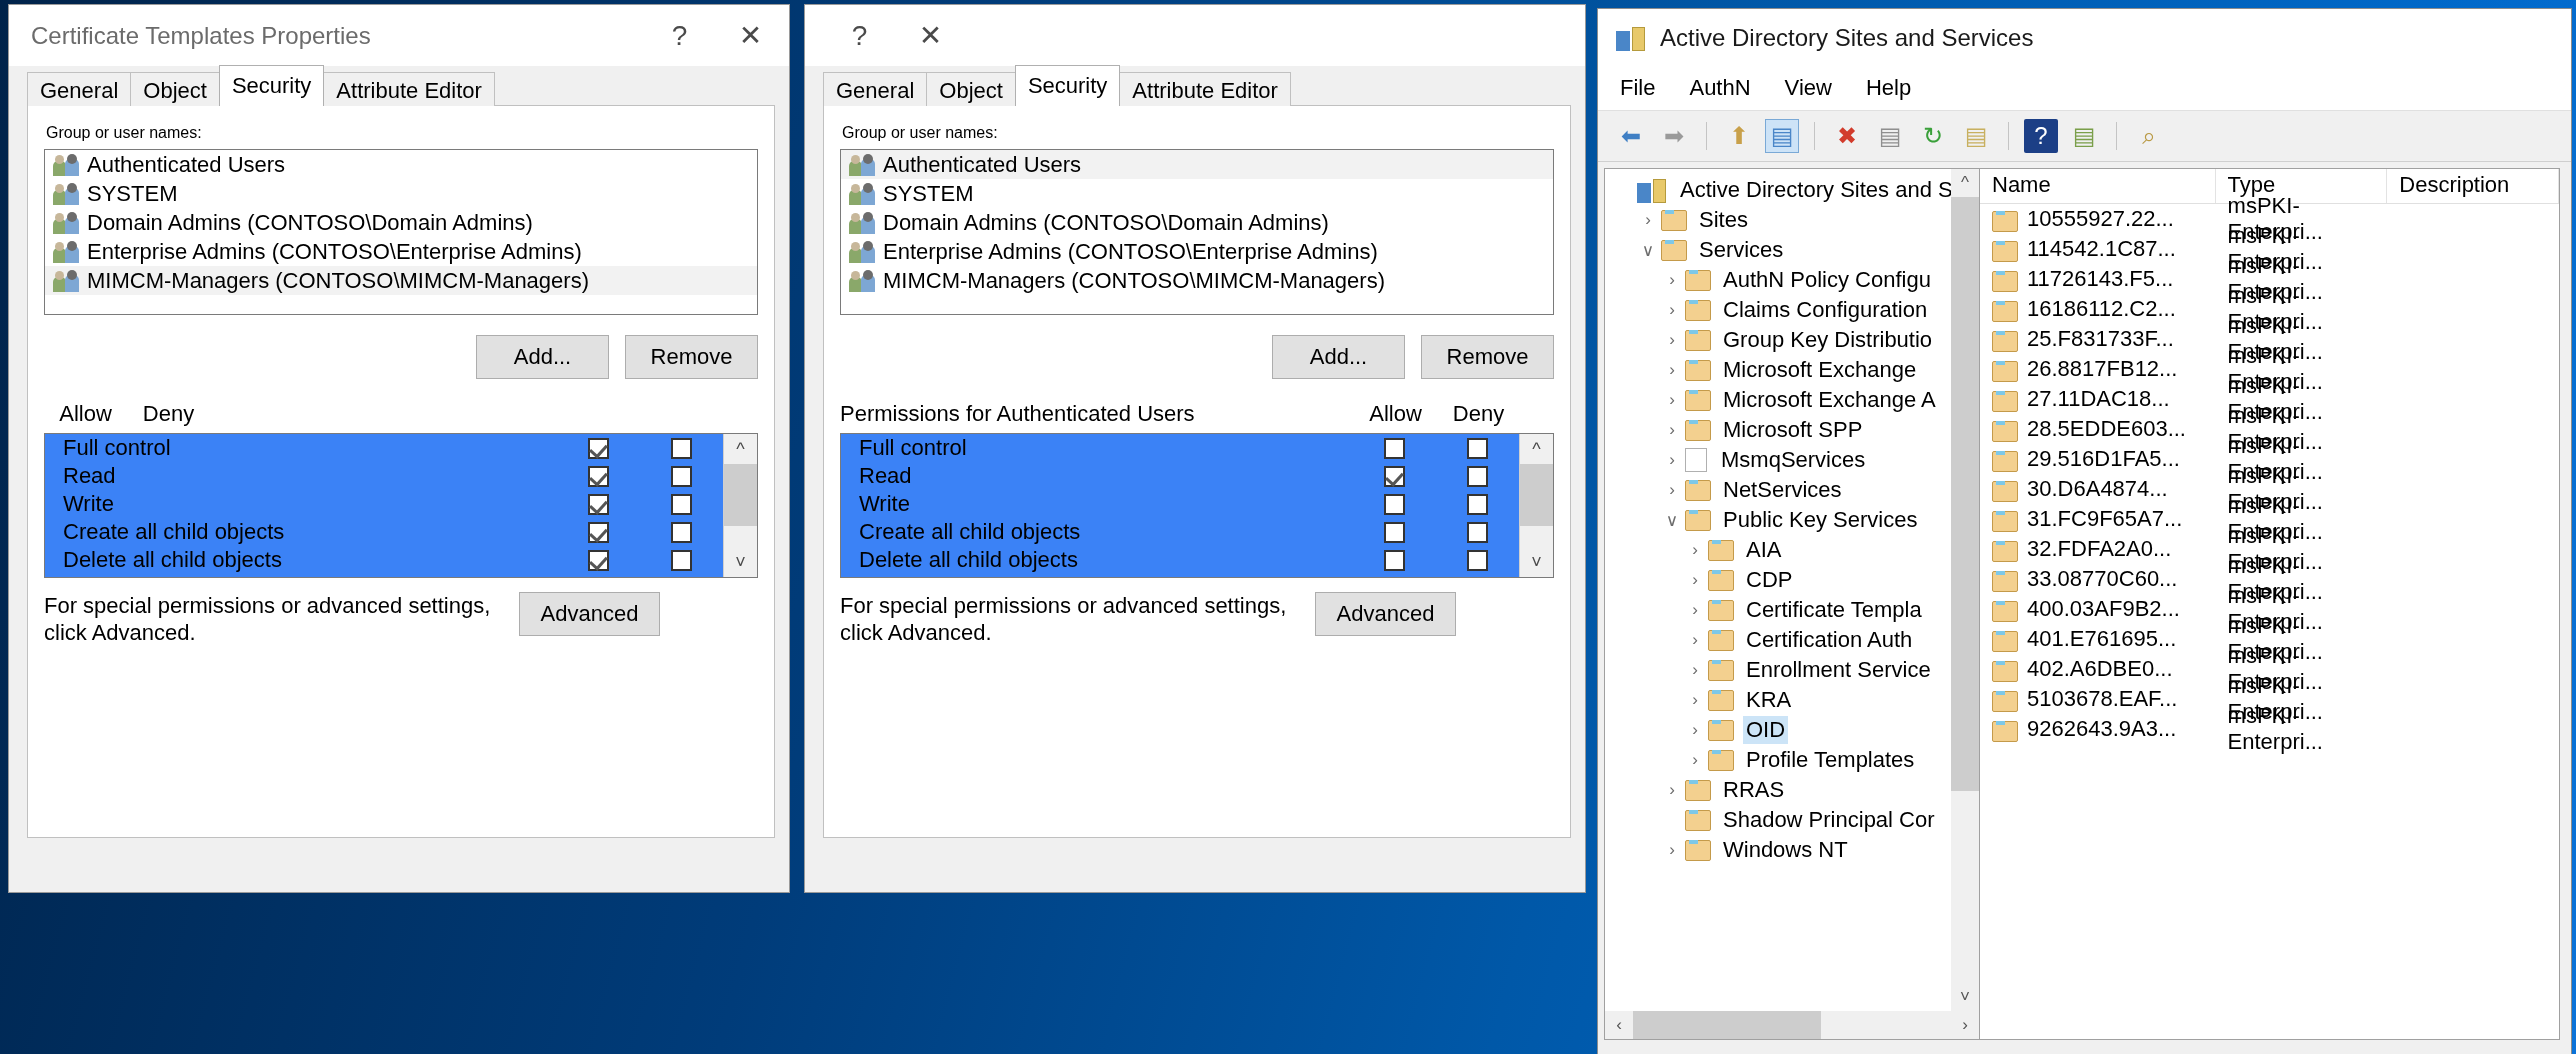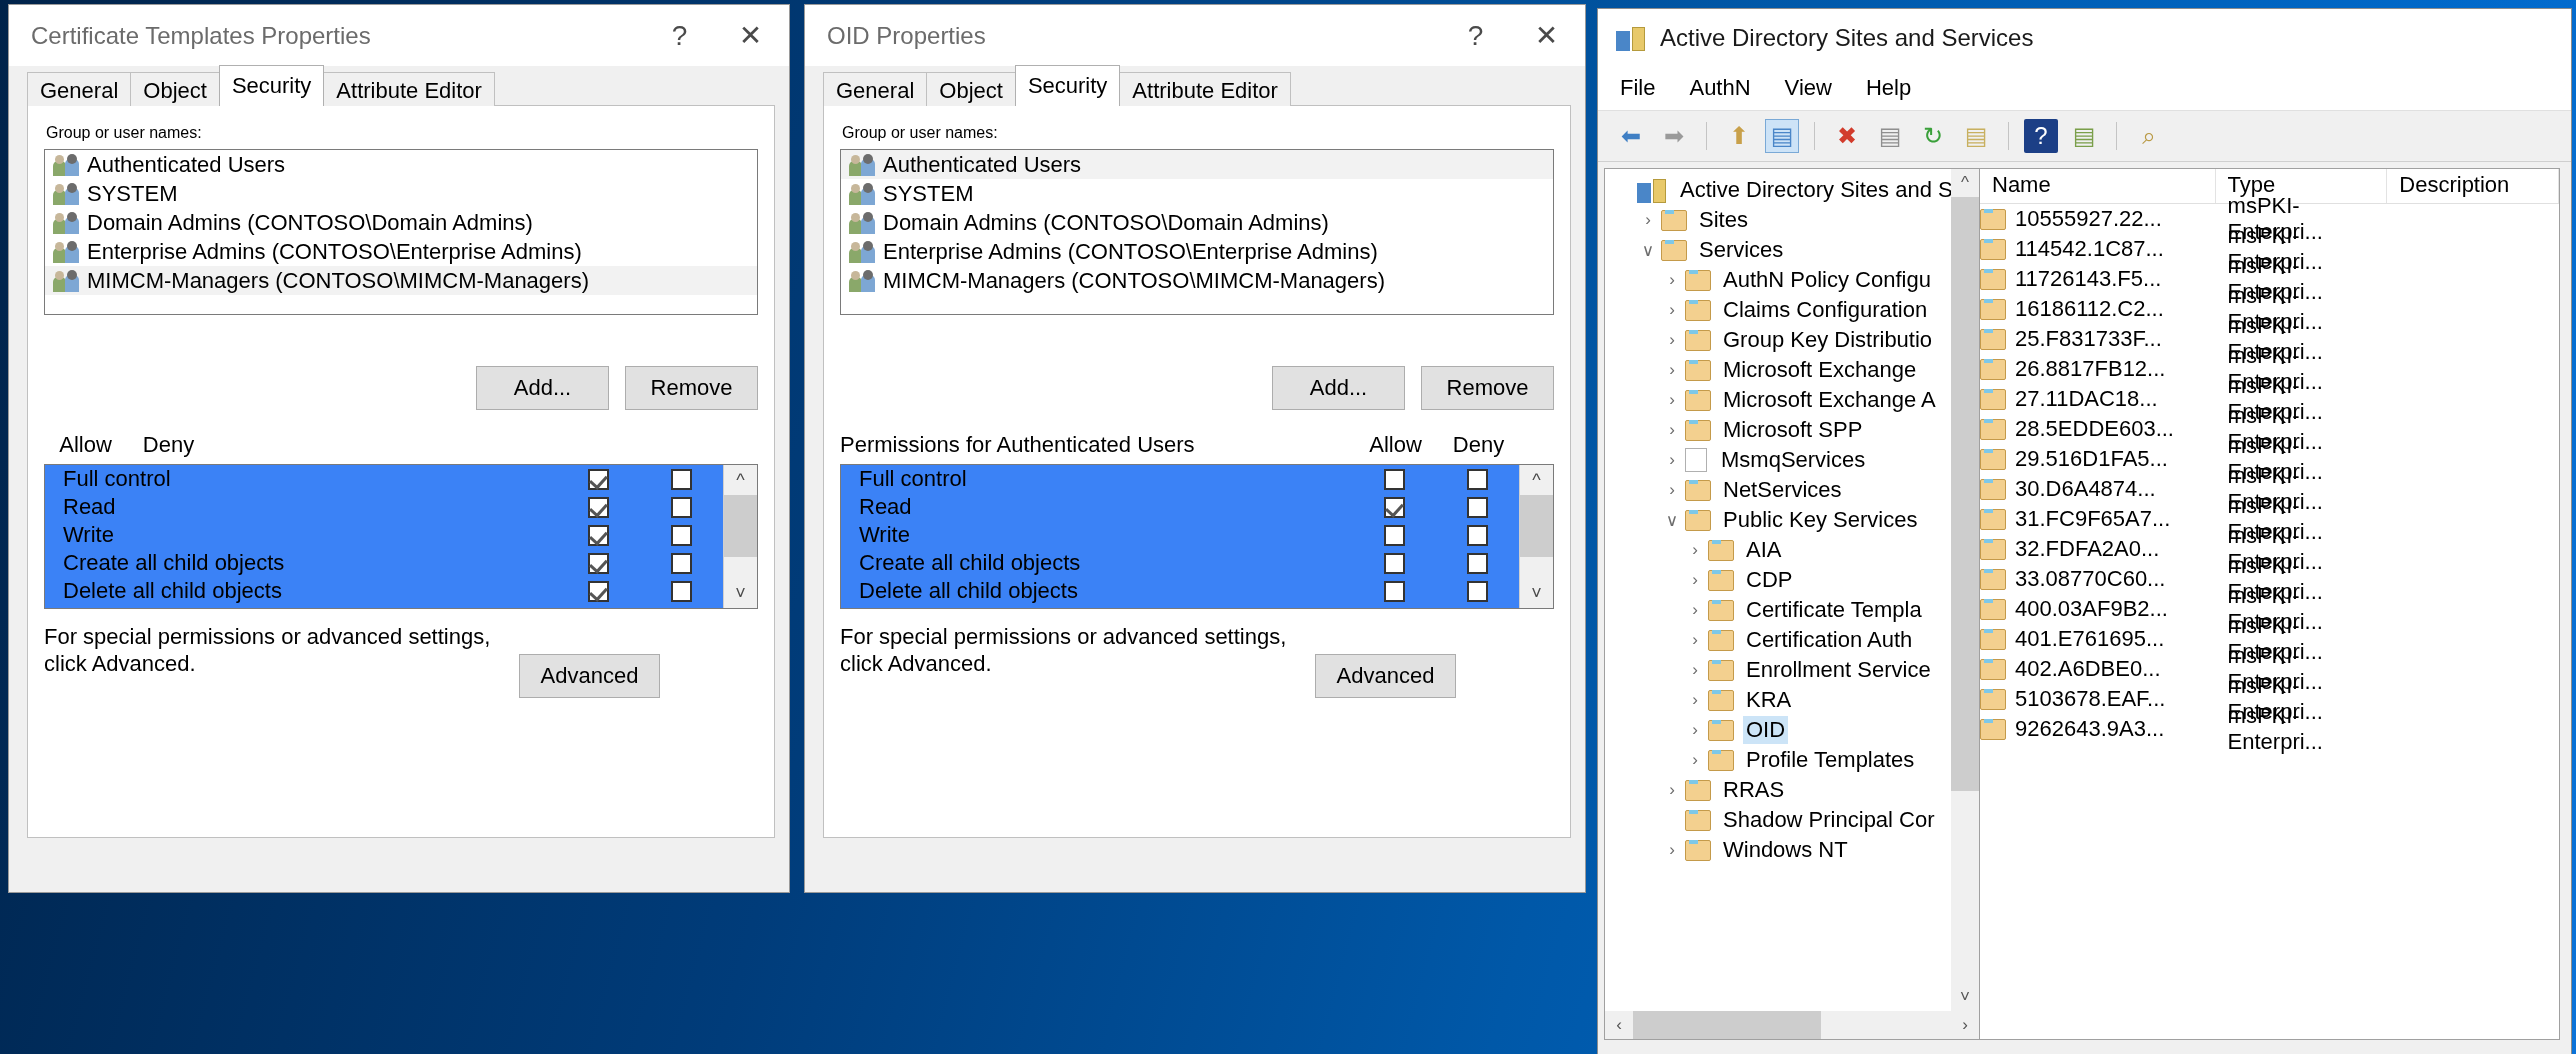--- a/index.html
+++ b/index.html
@@ -126,21 +126,20 @@
   
   .btn {
     background: #e1e1e1;
     border: 1px solid #adadad;
     font-size: 22px;
     color: #000;
     text-align: center;
     box-sizing: border-box;
     display: flex; align-items: center; justify-content: center;
     font-family: "Liberation Sans", sans-serif;
-    margin-top: 31px;
   }
   .btn.disabled { color: #a5a5a5; border-color: #bfbfbf; }
 
   
   .perm-header {
     display: flex;
     align-items: flex-end;
     font-size: 22px;
     margin-bottom: 6px;
   }
@@ -297,21 +296,21 @@
     box-sizing:border-box;
     overflow:hidden;
     position:relative;
   }
   .lv-header { display:flex; height:34px; background:#fff; border-bottom:1px solid #e0e0e0;}
   .lv-header .col {
     font-size:22px; padding: 3px 0 0 12px; box-sizing:border-box;
     border-right:1px solid #e3e3e3;
   }
   .lv-row { display:flex; align-items:center; height:30px; font-size:22px; }
-  .lv-row .c-name { display:flex; align-items:center; box-sizing:border-box; }
+  .lv-row .c-name { display:flex; align-items:flex-end; padding-left:12px; box-sizing:border-box; }
   .lv-row .c-type { padding-left:12px; box-sizing:border-box; }
   .mmc-status { height:30px; background:#f0f0f0; }
 </style>
 </head>
 <body>
 
 <div class="dialog" id="dlg1" style="left:8px; top:4px; width:782px; height:889px;">
   <div class="dlg-titlebar">
     <div class="dlg-title">Certificate Templates Properties</div>
     <div class="dlg-btn">?</div>
@@ -451,21 +450,20 @@
         <div class="btn" style="width:133px;height:44px;">OK</div>
         <div class="btn" style="width:133px;height:44px;">Cancel</div>
         <div class="btn disabled" style="width:133px;height:44px;">Apply</div>
         <div class="btn disabled" style="width:133px;height:44px;">Help</div>
       </div>
   </div>
 </div>
 
 <div class="dialog" id="dlg2" style="left:804px; top:4px; width:782px; height:889px;">
   <div class="dlg-titlebar">
-    <div class="dlg-title">OID Properties</div>
     <div class="dlg-btn">?</div>
     <div class="dlg-btn close">✕</div>
   </div>
   <div class="dlg-body">
     <div class="tabstrip" id="d2-tabs">
         <div class="tab">General</div>
         <div class="tab">Object</div>
         <div class="tab active">Security</div>
         <div class="tab">Attribute Editor</div>
       </div>

